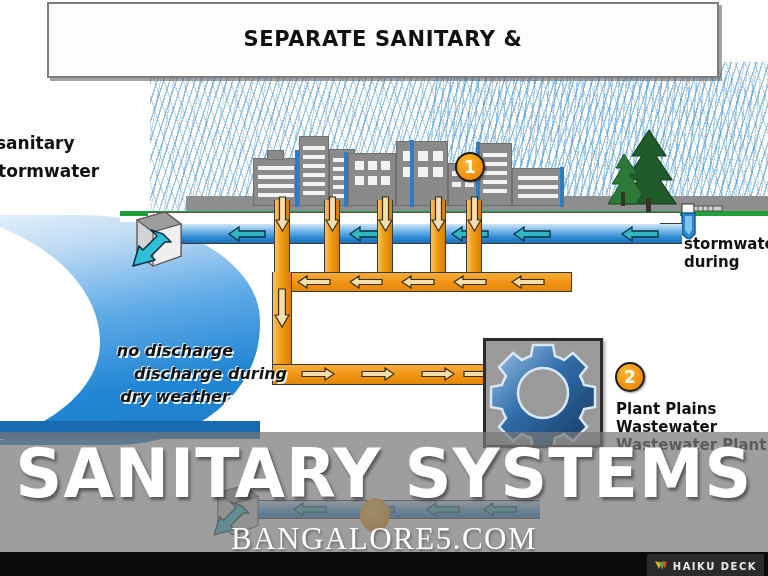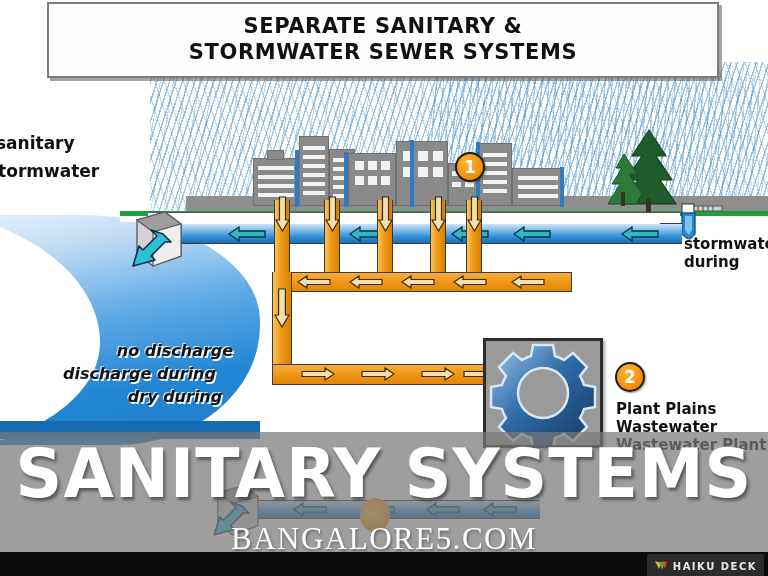--- a/index.html
+++ b/index.html
@@ -97,21 +97,20 @@
   <div class="rain"></div>
   <div class="rain2"></div>
 
   <div class="water"></div>
   <div class="waterShore"></div>
   <div class="waterBand"></div>
 
   <div class="titlebox">
     <div class="t">
       <span>SEPARATE SANITARY &amp;</span><br>
-      <span>STORMWATER SEWER SYSTEMS</span>
     </div>
   </div>
 
   <div class="street"></div>
   <div class="grass"></div>
   <div class="groundbelow"></div>
 
   <div>
     <div class="bldg" style="left:253px;top:158px;width:46px;height:48px;"></div>
     <div class="win" style="left:258px;top:166px;width:36px;height:4px;"></div>
@@ -324,22 +323,22 @@
   <div class="lbl shadowtxt" style="left:-4px;top:133px;font-size:17px;">sanitary</div>
   <div class="lbl shadowtxt" style="left:-12px;top:161px;font-size:17px;">stormwater</div>
 
 
   <div class="marker" style="left:455px;top:152px;">1</div>
 
   <div class="lbl shadowtxt" style="left:684px;top:235px;font-size:15px;">stormwater</div>
   <div class="lbl shadowtxt" style="left:684px;top:253px;font-size:15px;">during</div>
 
   <div class="lbl shadowtxt" style="left:75px;top:341px;font-size:16px;font-style:italic;width:200px;text-align:center;color:#131313;">no discharge</div>
-  <div class="lbl shadowtxt" style="left:63px;top:364px;font-size:16px;font-style:italic;width:224px;text-align:left;color:#131313;">discharge during</div>
-  <div class="lbl shadowtxt" style="left:75px;top:387px;font-size:16px;font-style:italic;width:200px;text-align:center;color:#131313;">dry during</div>
+  <div class="lbl shadowtxt" style="left:63px;top:364px;font-size:16px;font-style:italic;width:224px;text-align:right;color:#131313;">discharge during</div>
+  <div class="lbl shadowtxt" style="left:75px;top:387px;font-size:16px;font-style:italic;width:200px;text-align:center;color:#131313;">dry weather</div>
 
   <div class="marker" style="left:615px;top:362px;">2</div>
   <div class="lbl" style="left:616px;top:400px;font-size:15px;">Plant Plains</div>
   <div class="lbl" style="left:616px;top:418px;font-size:15px;">Wastewater</div>
   <div class="lbl" style="left:616px;top:436px;font-size:15px;">Wastewater Plant</div>
 
   <div class="overlay"></div>
   <div class="overlayTitle">SANITARY SYSTEMS</div>
   <div class="overlaySub">BANGALORE5.COM</div>
 

